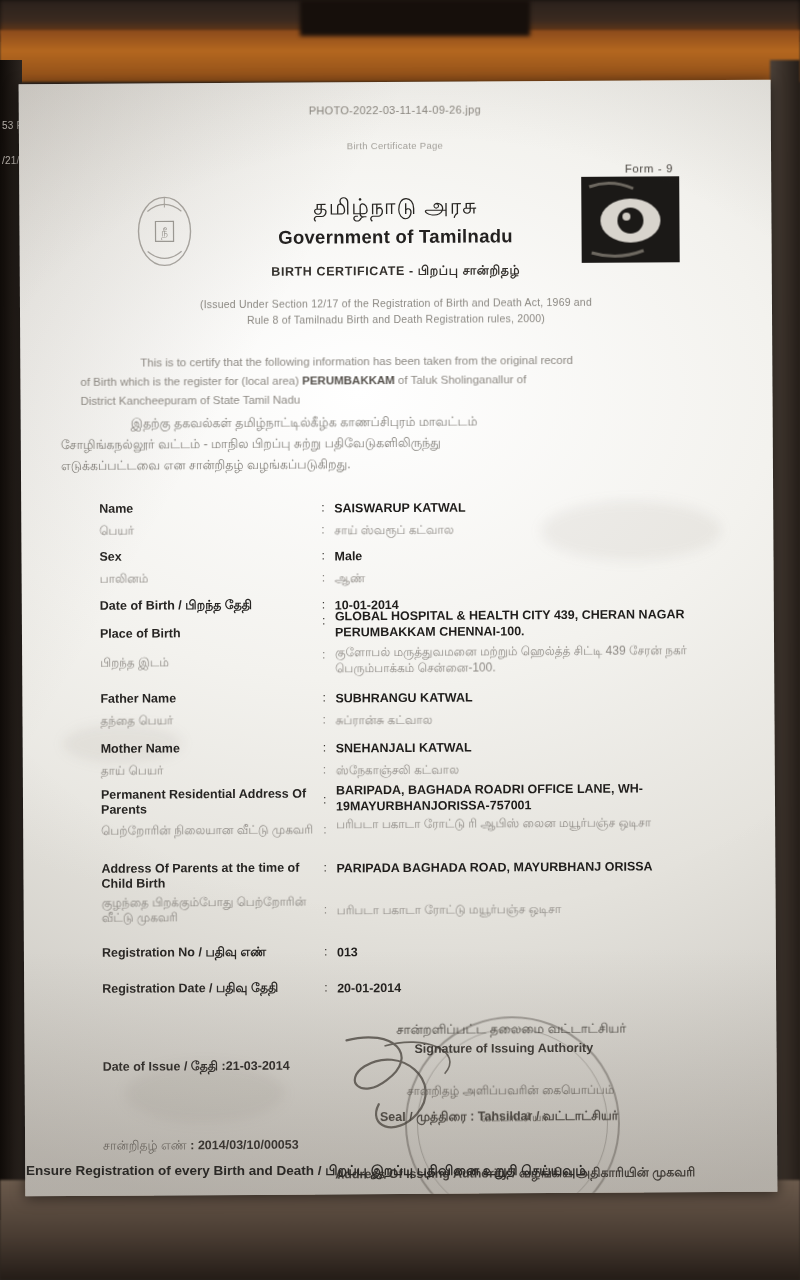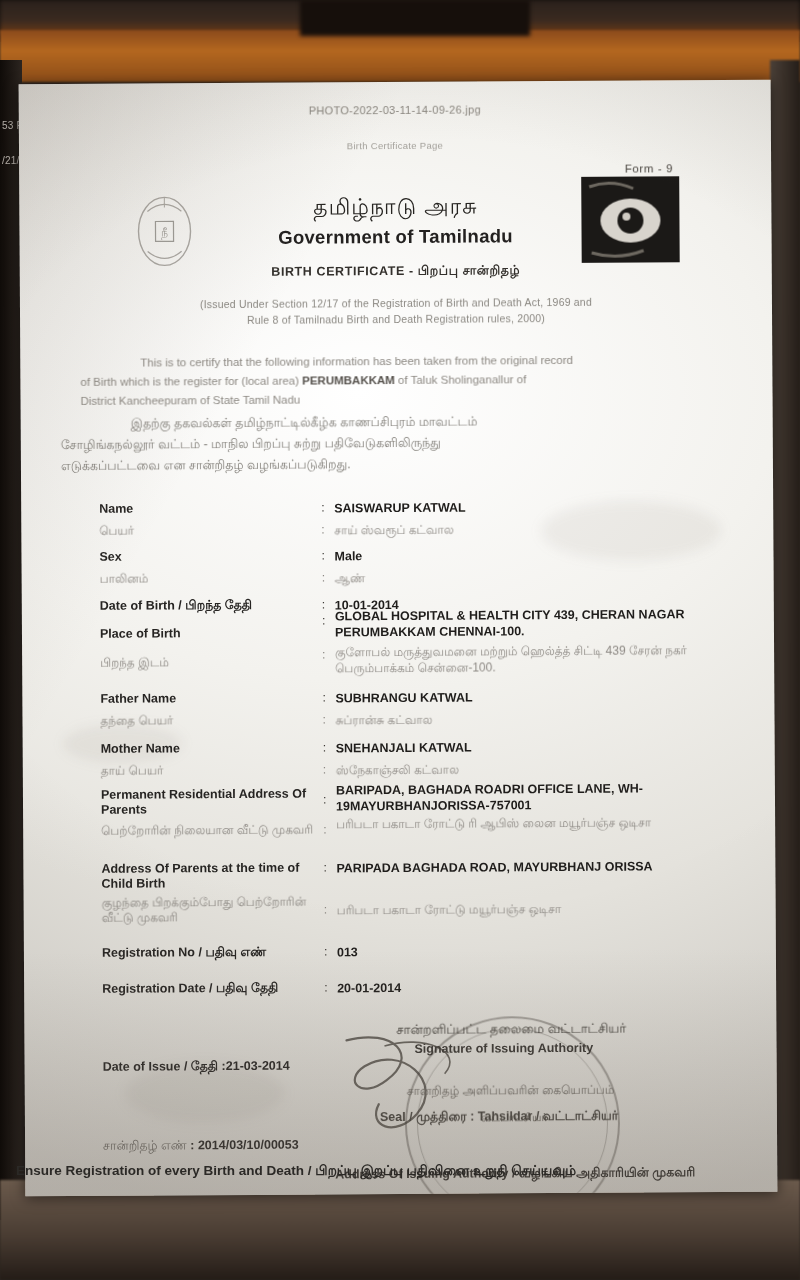--- a/index.html
+++ b/index.html
@@ -217,21 +217,21 @@
     left: 78px; top: 975px; width: 215px;
     font-size: 12.5px; font-weight: bold; color: #262422; line-height: 17px;
   }
   .cert-no {
     left: 78px; top: 1055px; width: 320px;
     font-size: 12.5px; font-weight: bold; color: #262422;
   }
   .cert-no .ta { color: #6d6a65; font-weight: normal; }
 
   .footer {
-    left: 0; top: 1163px; width: 800px; text-align: left; padding-left: 16px;
+    left: 0; top: 1163px; width: 800px; text-align: left; padding-left: 26px;
     font-size: 13.5px; font-weight: bold; color: #2b2926;
   }
 
   
   .smudge {
     position: absolute; border-radius: 50%;
     background: rgba(120,112,104,.09);
     filter: blur(6px);
   }
 </style>

